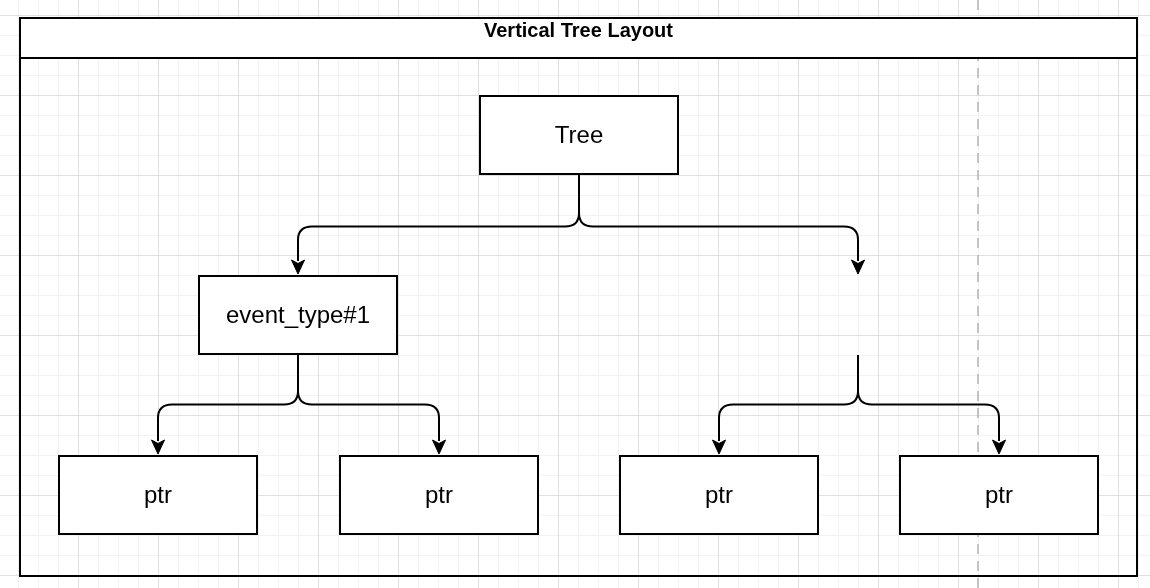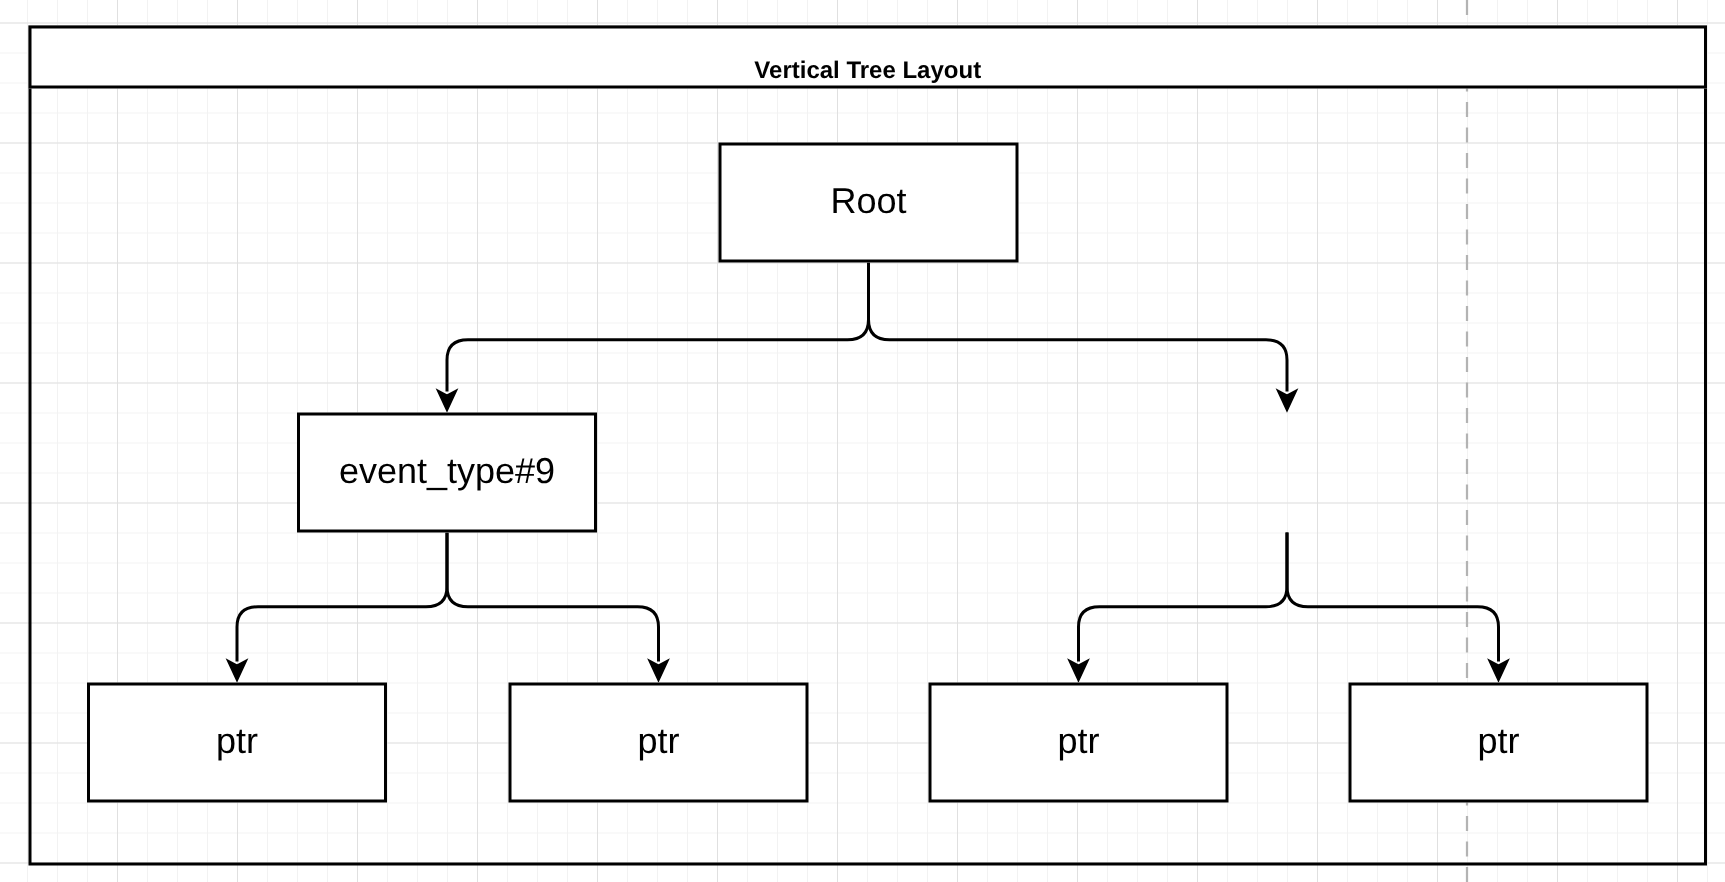--- a/index.html
+++ b/index.html
@@ -34,22 +34,22 @@
     z-index: 3;
     background: transparent;
     pointer-events: none;
   }
   .title-bar {
     position: absolute; left: 19px; top: 17px;
     width: 1115px; height: 38px;
     background: #ffffff;
     border: 2px solid #000000;
     z-index: 4;
-    display: flex; align-items: flex-end; justify-content: center;
-    font-weight: bold; font-size: 16px; color: #000000;
+    display: flex; align-items: flex-start; justify-content: center;
+    font-weight: bold; font-size: 20px; color: #000000;
   }
 
   .node {
     position: absolute;
     width: 196px; height: 76px;
     background: #ffffff;
     border: 2px solid #000000;
     z-index: 3;
     display: flex; align-items: center; justify-content: center;
     font-size: 24px; color: #000000;
@@ -109,25 +109,25 @@
     </g>
   </svg>
 
   <div class="container-box"></div>
 
   <div class="title-bar">
     <span>Vertical Tree Layout</span>
   </div>
 
   <div class="node node-root">
-    <span>Root</span>
+    <span>Tree</span>
   </div>
 
   <div class="node node-event1">
-    <span>event_type#9</span>
+    <span>event_type#1</span>
   </div>
 
 
   <div class="node node-ptr1">
     <span>ptr</span>
   </div>
 
   <div class="node node-ptr2">
     <span>ptr</span>
   </div>

